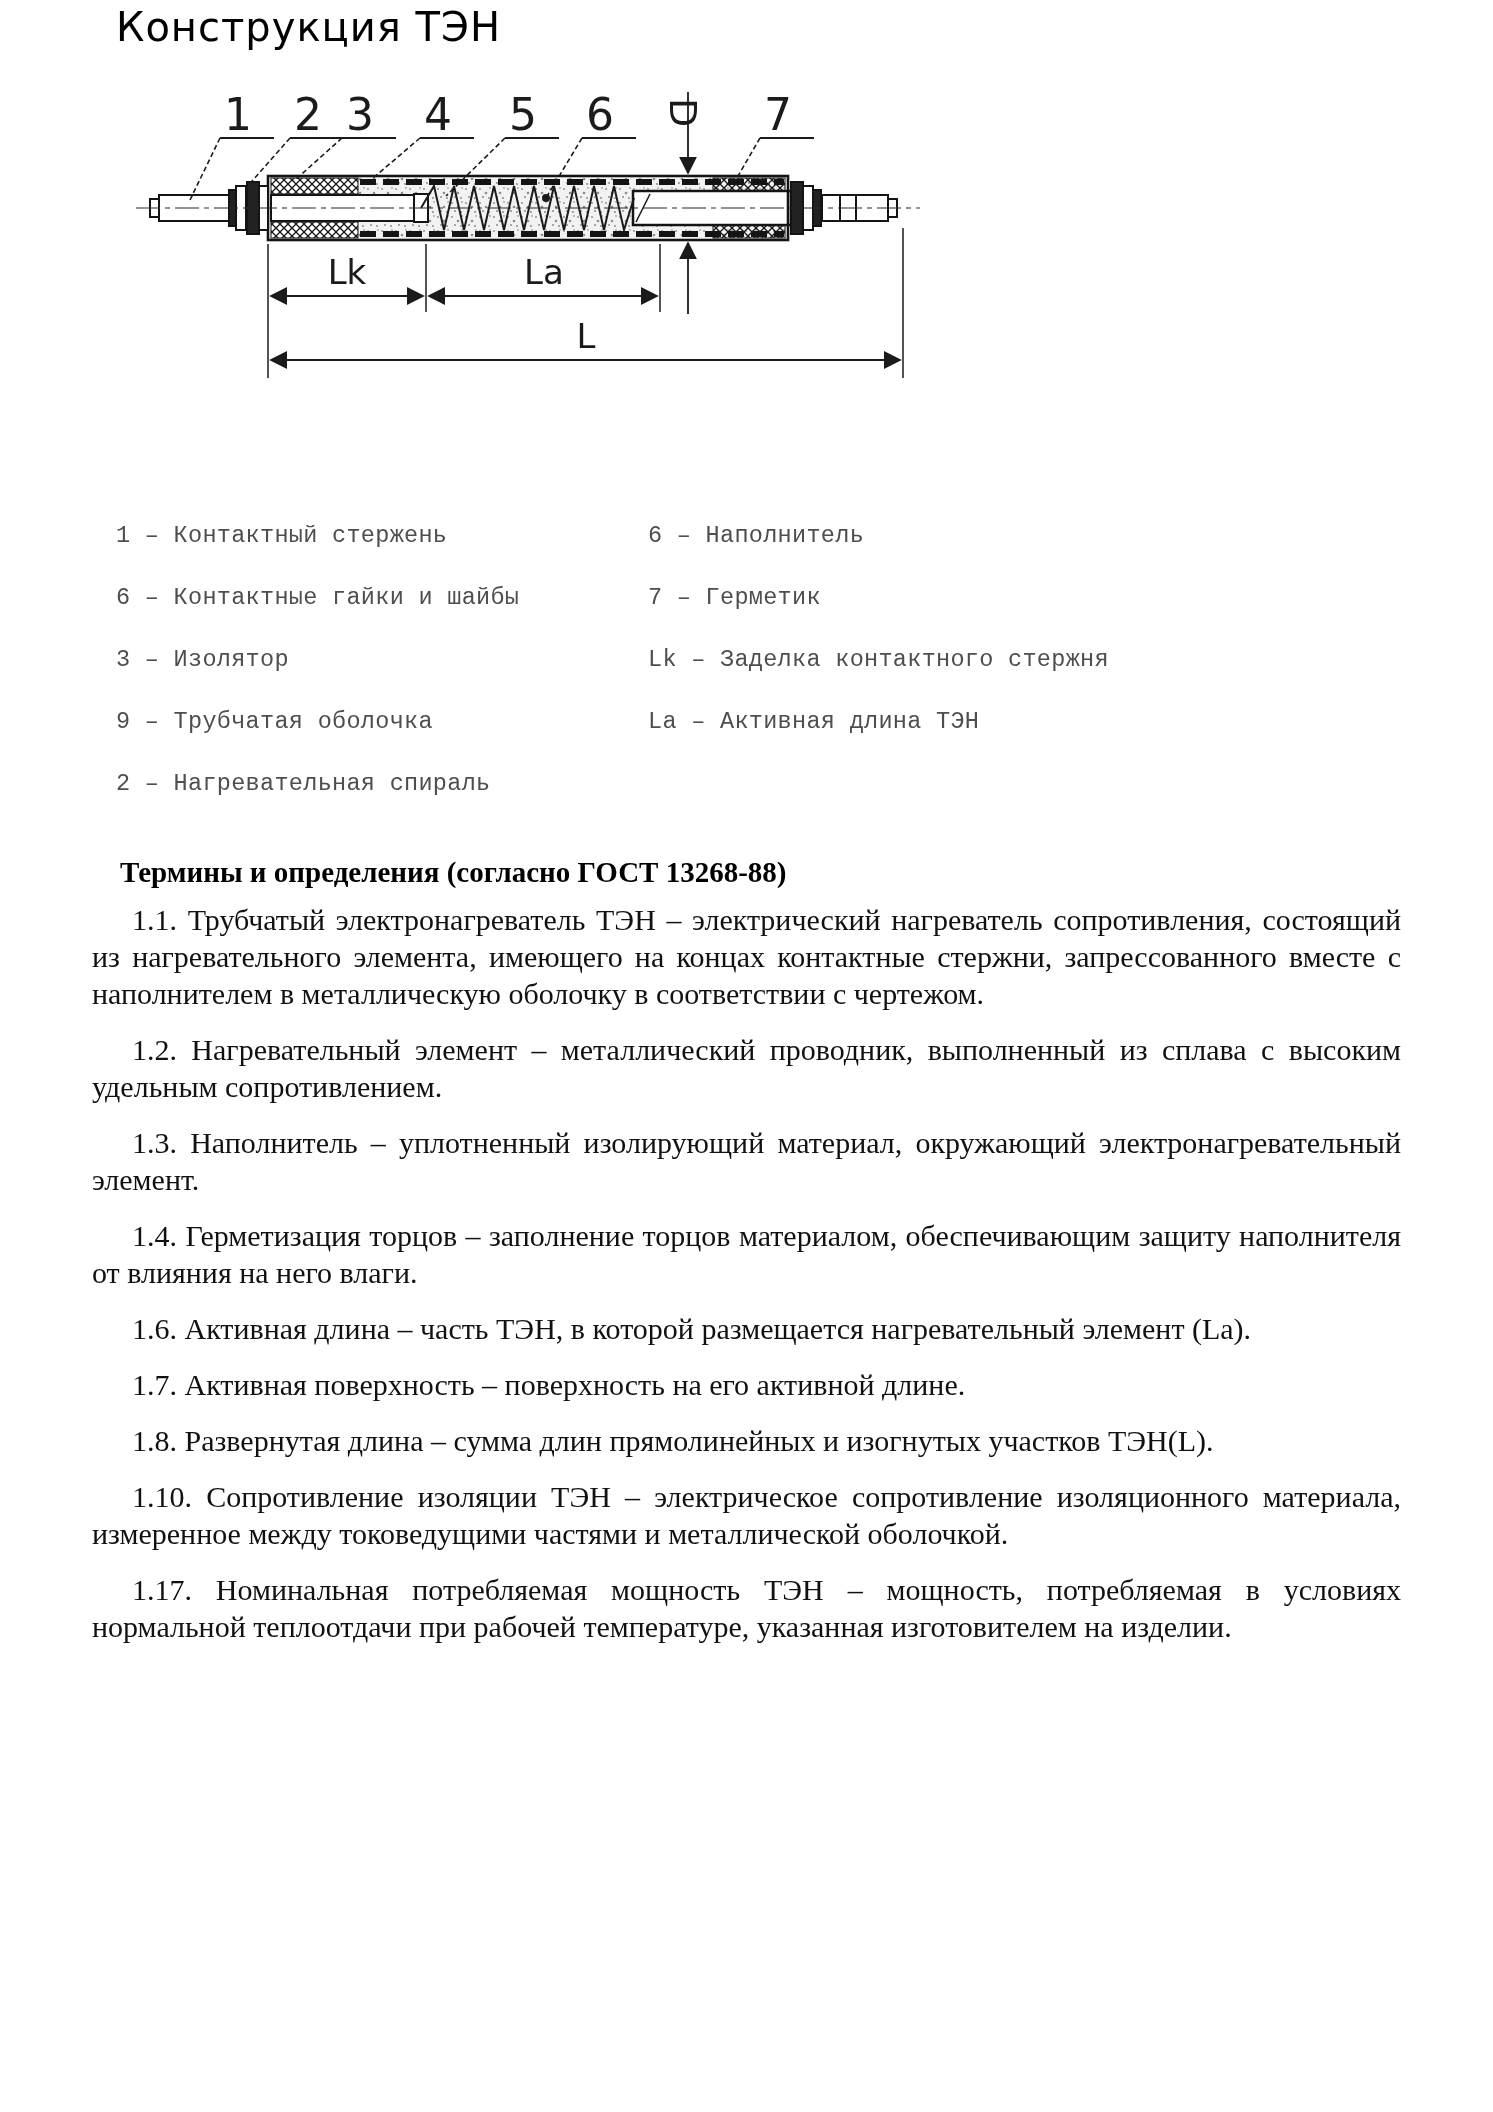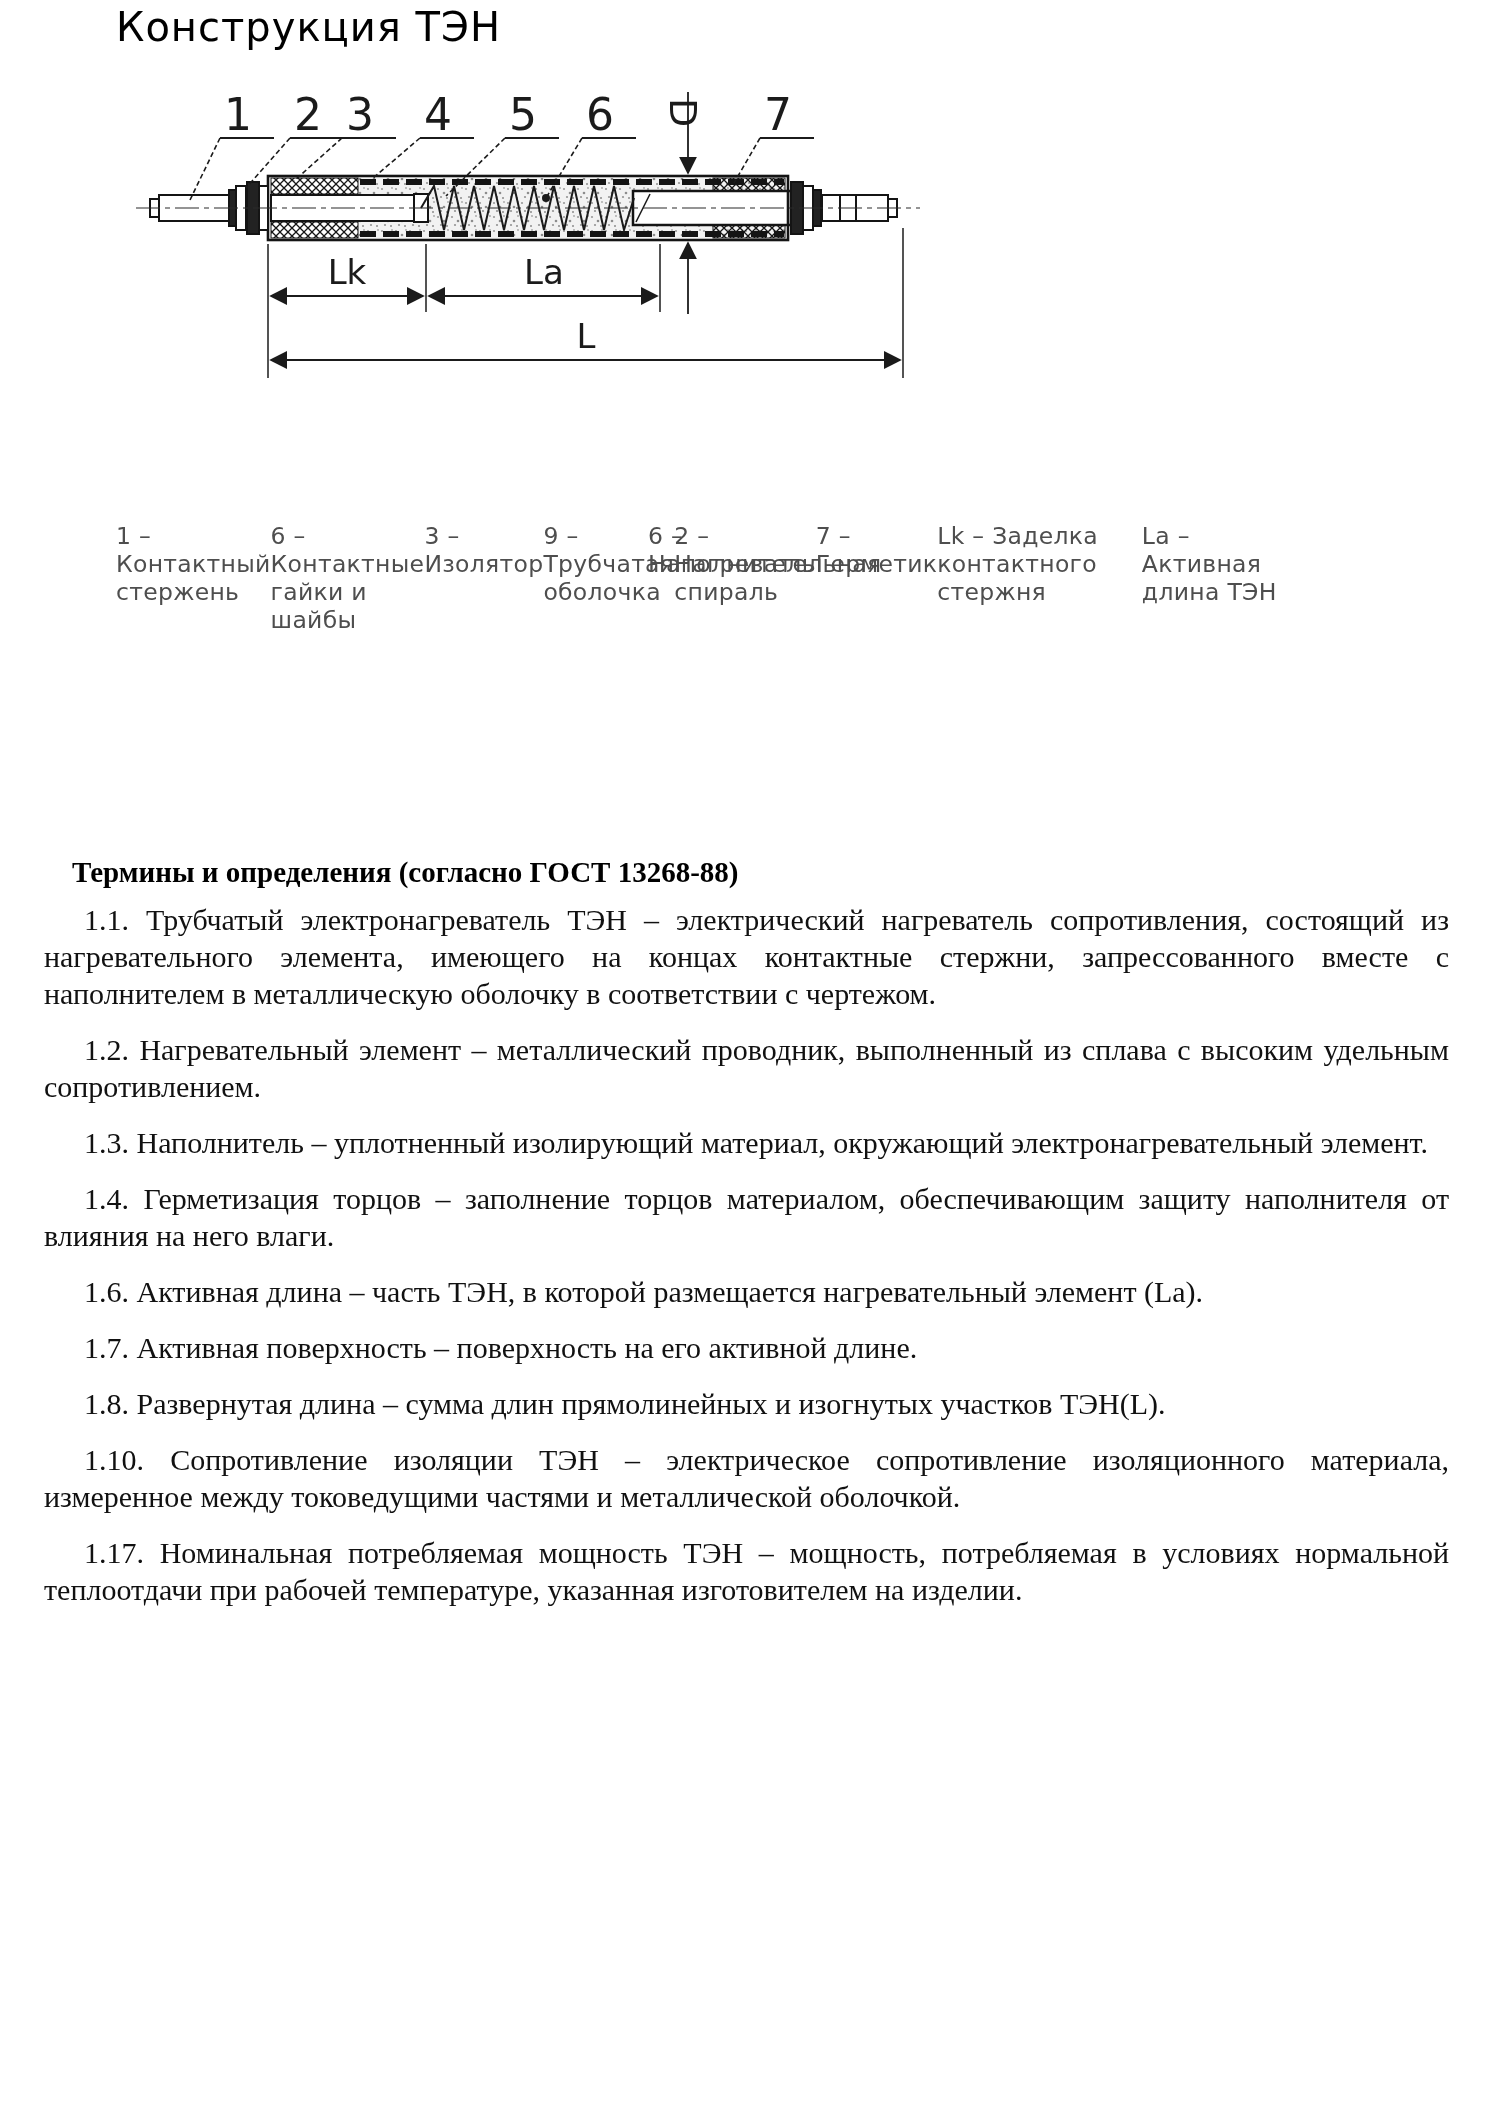--- a/index.html
+++ b/index.html
@@ -1,24 +1,24 @@
 <!DOCTYPE html>
 <html><head>
 <meta charset="utf-8">
 <style>
   html,body{margin:0;padding:0;background:#ffffff;}
   body{width:1493px;height:2112px;position:relative;font-family:"DejaVu Sans",sans-serif;color:#1a1a1a;overflow:hidden;}
   .page-title{position:absolute;left:116px;top:4px;font-size:40px;color:#000000;letter-spacing:1px;}
   .diagram-wrap{position:absolute;left:128px;top:88px;width:810px;height:400px;}
   .legend{position:absolute;left:116px;top:522px;width:1260px;display:flex;}
-  .legend-col{display:flex;flex-direction:row;}
+  .legend-col{display:flex;flex-direction:column;font-family:Liberation Mono, monospace;}
   .legend-col.left{width:532px;}
   .legend-col.right{width:640px;}
   .legend-col div{height:62px;font-size:23.5px;color:#4e4e4e;letter-spacing:.3px;}
-  .terms{position:absolute;left:0;top:856px;width:1493px;padding:0 44px;box-sizing:border-box;}
+  .terms{position:absolute;left:0;top:856px;width:1493px;padding:0 92px;box-sizing:border-box;}
   .terms h2{font-family:"Liberation Serif",serif;font-size:29px;font-weight:bold;color:#000;margin:0 0 12px 28px;}
   .terms p{font-family:"Liberation Serif",serif;font-size:30px;line-height:37px;color:#111;
            text-align:justify;text-indent:40px;margin:0 0 19px 0;}
   svg text{font-family:"DejaVu Sans",sans-serif;fill:#1b1b1b;}
   .thin{stroke:#1b1b1b;fill:none;}
 </style>
 </head>
 <body>
 
 <div class="page-title">Конструкция ТЭН</div>

